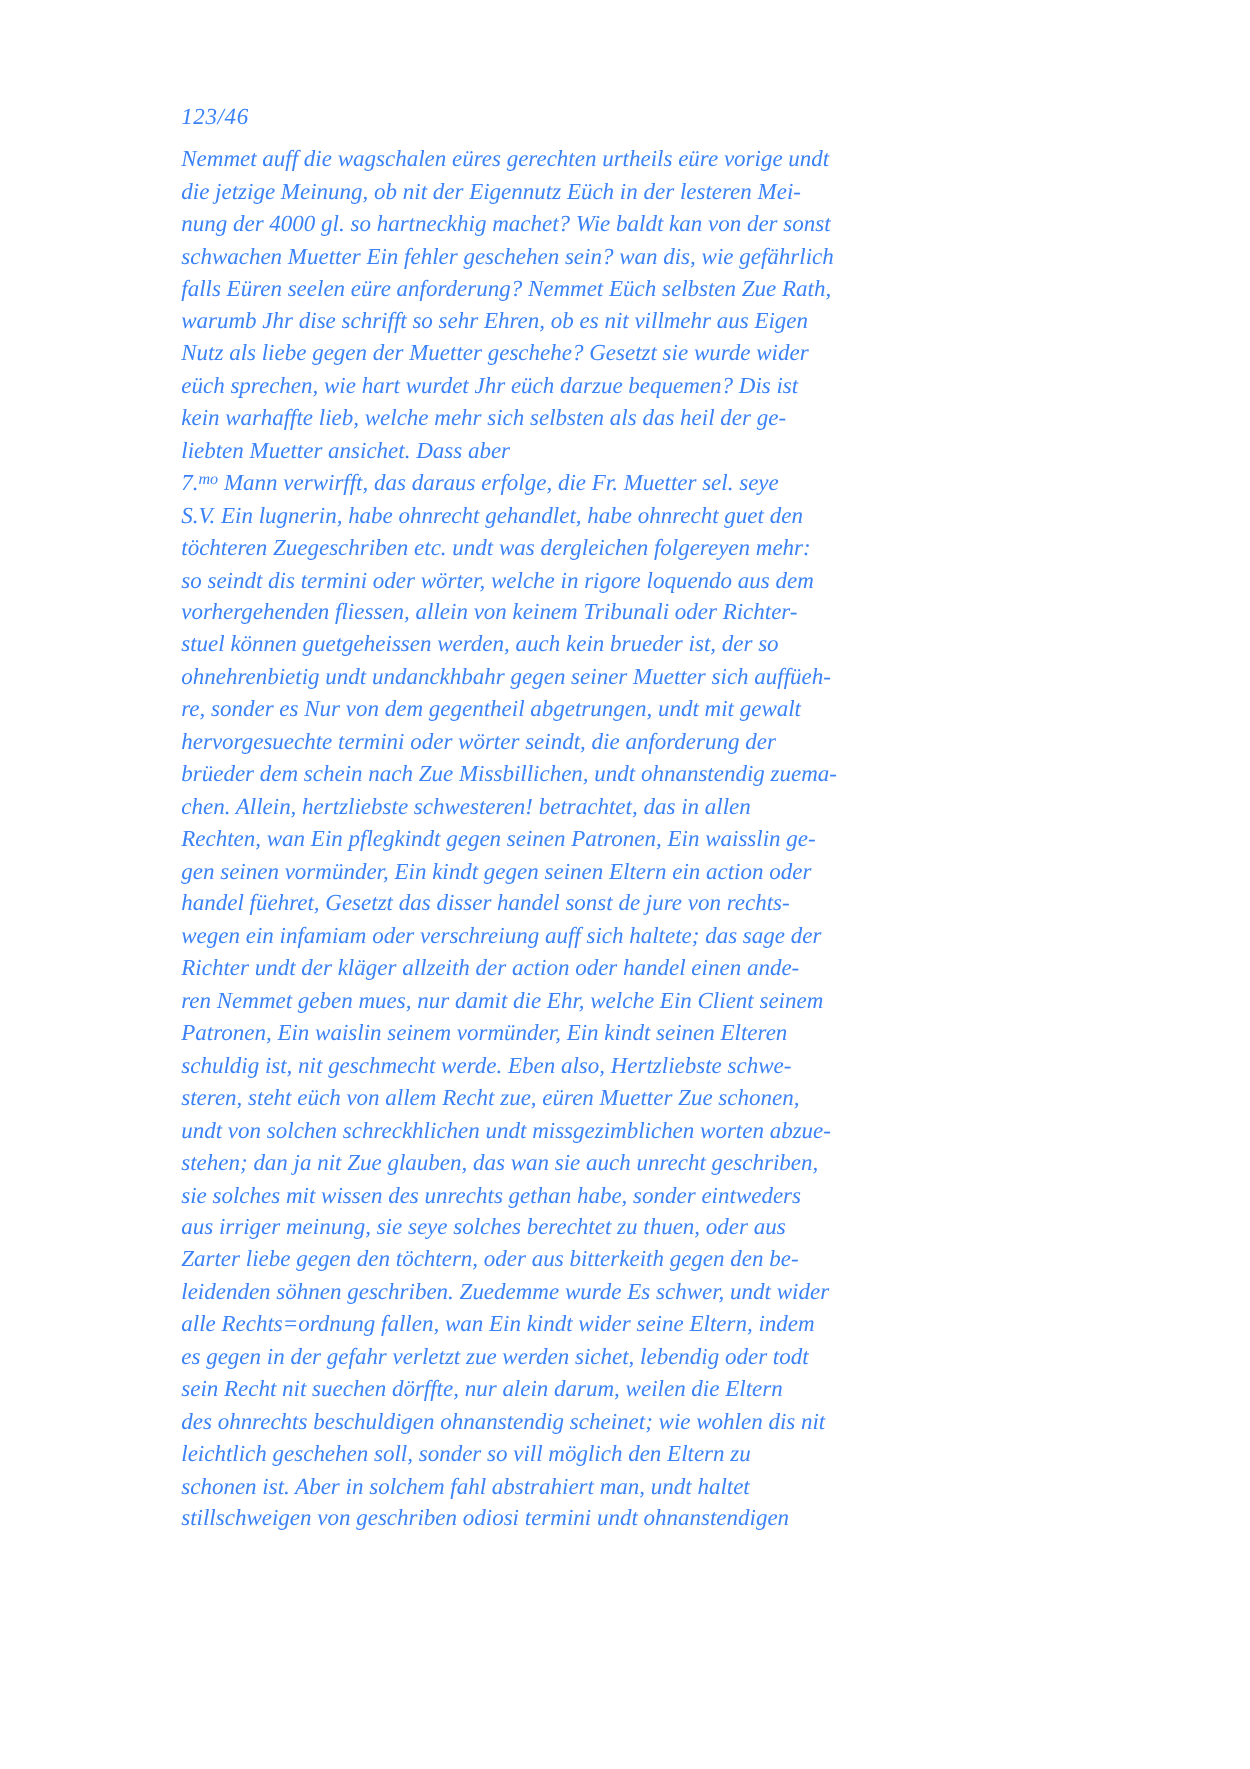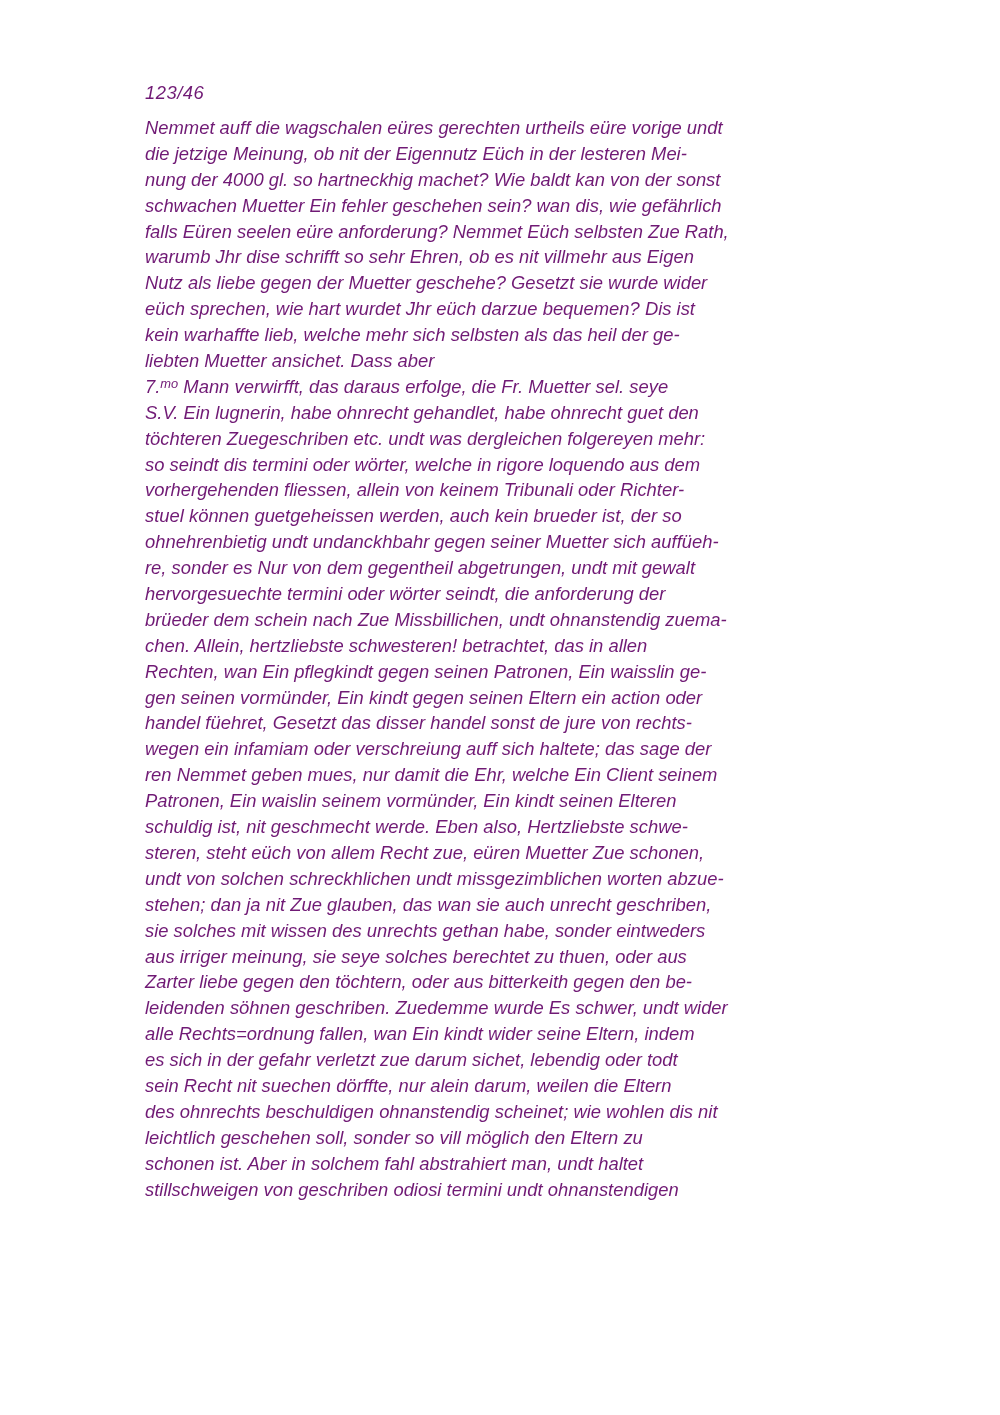--- a/index.html
+++ b/index.html
@@ -6,23 +6,23 @@
     margin: 0;
     padding: 0;
     background: #ffffff;
   }
   .page {
     position: relative;
     width: 1000px;
     height: 1415px;
     background: #ffffff;
     overflow: hidden;
-    font-family: Liberation Sans, sans-serif;
+    font-family: Liberation Serif, serif;
     font-style: italic;
-    color: #701a75;
+    color: #3b82f6;
   }
   .content {
     position: absolute;
     left: 145px;
     top: 80px;
     right: 60px;
   }
   .page-number {
     font-size: 18.4px;
     line-height: 26px;
@@ -72,32 +72,33 @@
           <div class="line">stuel können guetgeheissen werden, auch kein brueder ist, der so</div>
           <div class="line">ohnehrenbietig undt undanckhbahr gegen seiner Muetter sich auffüeh-</div>
           <div class="line">re, sonder es Nur von dem gegentheil abgetrungen, undt mit gewalt</div>
           <div class="line">hervorgesuechte termini oder wörter seindt, die anforderung der</div>
           <div class="line">brüeder dem schein nach Zue Missbillichen, undt ohnanstendig zuema-</div>
           <div class="line">chen. Allein, hertzliebste schwesteren! betrachtet, das in allen</div>
           <div class="line">Rechten, wan Ein pflegkindt gegen seinen Patronen, Ein waisslin ge-</div>
           <div class="line">gen seinen vormünder, Ein kindt gegen seinen Eltern ein action oder</div>
           <div class="line">handel füehret, Gesetzt das disser handel sonst de jure von rechts-</div>
           <div class="line">wegen ein infamiam oder verschreiung auff sich haltete; das sage der</div>
+          <div class="line">Richter undt der kläger allzeith der action oder handel einen ande-</div>
           <div class="line">ren Nemmet geben mues, nur damit die Ehr, welche Ein Client seinem</div>
           <div class="line">Patronen, Ein waislin seinem vormünder, Ein kindt seinen Elteren</div>
           <div class="line">schuldig ist, nit geschmecht werde. Eben also, Hertzliebste schwe-</div>
           <div class="line">steren, steht eüch von allem Recht zue, eüren Muetter Zue schonen,</div>
           <div class="line">undt von solchen schreckhlichen undt missgezimblichen worten abzue-</div>
           <div class="line">stehen; dan ja nit Zue glauben, das wan sie auch unrecht geschriben,</div>
           <div class="line">sie solches mit wissen des unrechts gethan habe, sonder eintweders</div>
           <div class="line">aus irriger meinung, sie seye solches berechtet zu thuen, oder aus</div>
           <div class="line">Zarter liebe gegen den töchtern, oder aus bitterkeith gegen den be-</div>
           <div class="line">leidenden söhnen geschriben. Zuedemme wurde Es schwer, undt wider</div>
           <div class="line">alle Rechts=ordnung fallen, wan Ein kindt wider seine Eltern, indem</div>
-          <div class="line">es sich in der gefahr verletzt zue darum sichet, lebendig oder todt</div>
+          <div class="line">es gegen in der gefahr verletzt zue werden sichet, lebendig oder todt</div>
           <div class="line">sein Recht nit suechen dörffte, nur alein darum, weilen die Eltern</div>
           <div class="line">des ohnrechts beschuldigen ohnanstendig scheinet; wie wohlen dis nit</div>
           <div class="line">leichtlich geschehen soll, sonder so vill möglich den Eltern zu</div>
           <div class="line">schonen ist. Aber in solchem fahl abstrahiert man, undt haltet</div>
           <div class="line">stillschweigen von geschriben odiosi termini undt ohnanstendigen</div>
         </div>
     </div>
   </div>
 </div>
 

